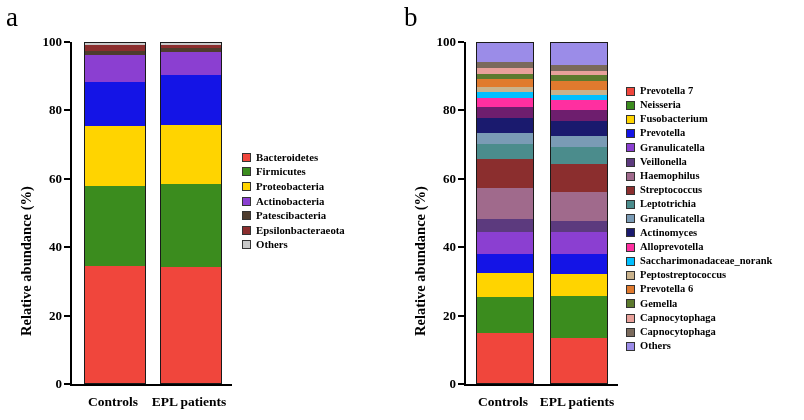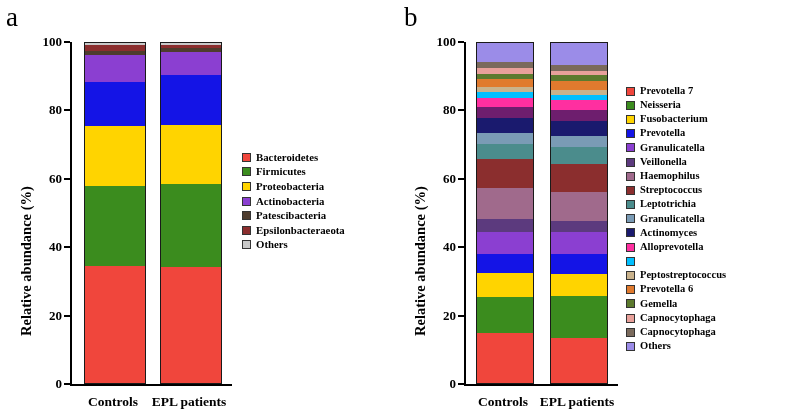--- a/index.html
+++ b/index.html
@@ -321,20 +321,21 @@
         <div class="legend-item">
           <span class="legend-swatch" style="background: rgb(26, 26, 110);"></span>
           <span class="legend-text">Actinomyces</span>
         </div>
         <div class="legend-item">
           <span class="legend-swatch" style="background: rgb(255, 47, 160);"></span>
           <span class="legend-text">Alloprevotella</span>
         </div>
         <div class="legend-item">
           <span class="legend-swatch" style="background: rgb(0, 191, 255);"></span>
+          <span class="legend-text">Saccharimonadaceae_norank</span>
         </div>
         <div class="legend-item">
           <span class="legend-swatch" style="background: rgb(201, 178, 140);"></span>
           <span class="legend-text">Peptostreptococcus</span>
         </div>
         <div class="legend-item">
           <span class="legend-swatch" style="background: rgb(224, 122, 46);"></span>
           <span class="legend-text">Prevotella 6</span>
         </div>
         <div class="legend-item">

